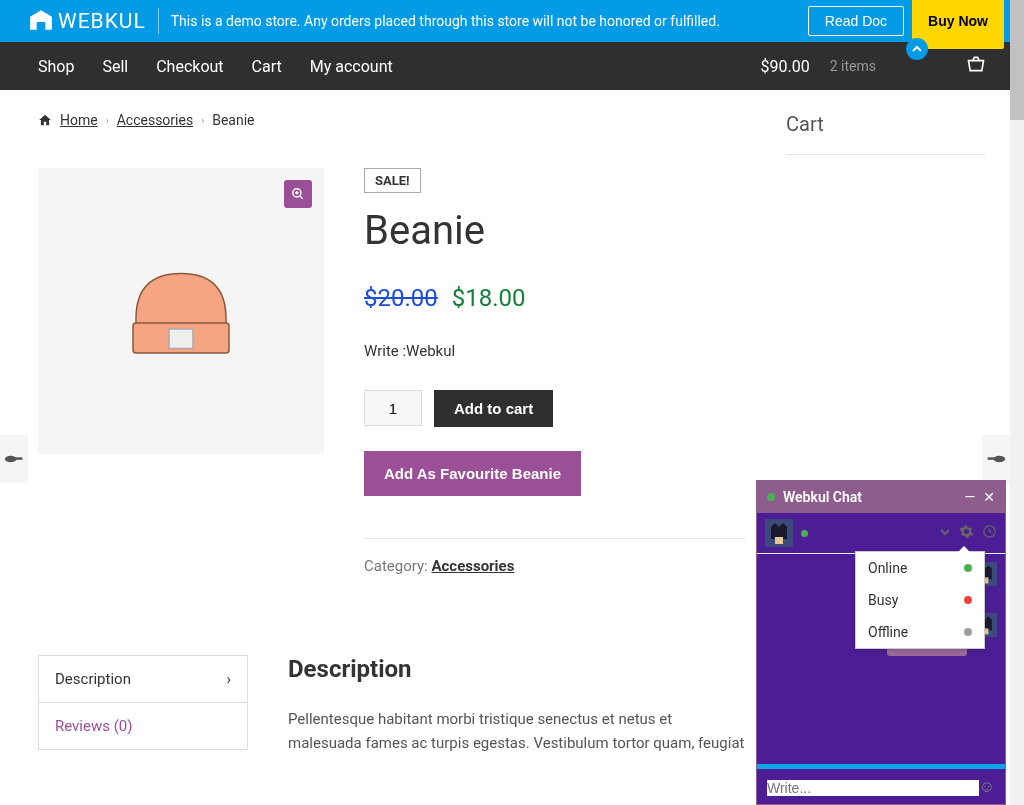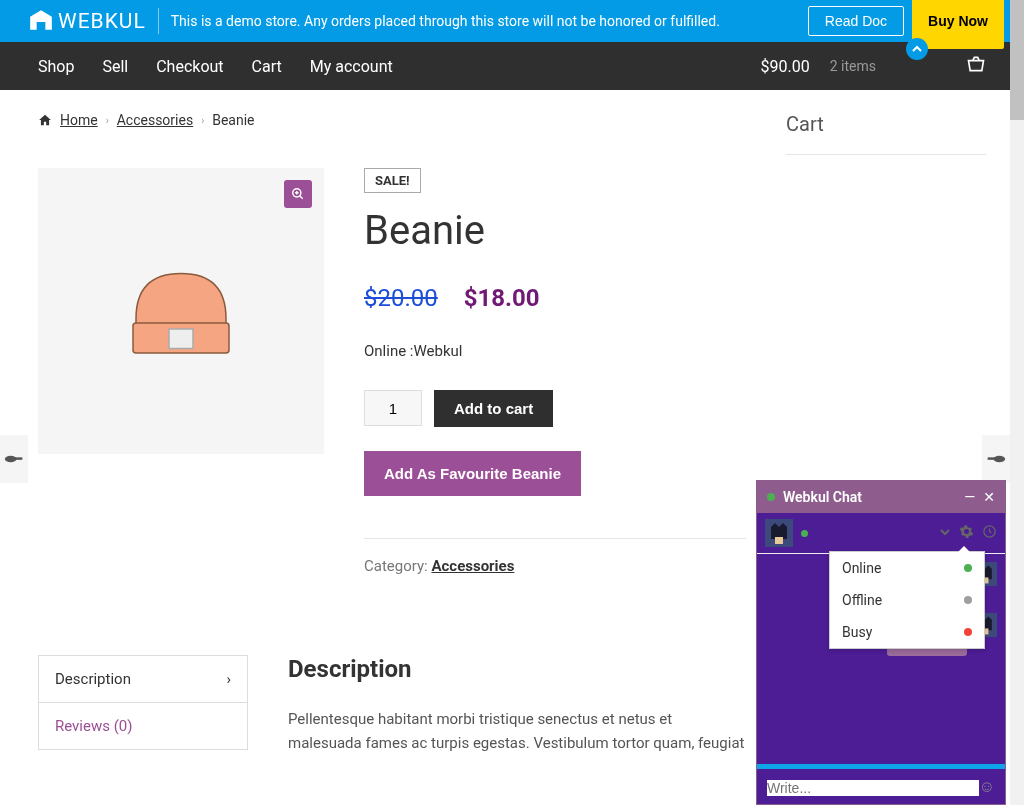--- a/index.html
+++ b/index.html
@@ -31,21 +31,21 @@
 
 .product-row { display: flex; gap: 40px; }
 .product-image { width: 286px; height: 286px; background: #f5f5f5; position: relative; display: flex; align-items: center; justify-content: center; }
 .zoom-btn { position: absolute; top: 12px; right: 12px; background: #9b4f96; color: #fff; width: 28px; height: 28px; border-radius: 3px; display: flex; align-items: center; justify-content: center; cursor: pointer; font-size: 14px; }
 
 .product-info { flex: 1; }
 .sale-badge { display: inline-block; border: 1px solid #aaa; padding: 4px 10px; font-size: 13px; font-weight: 700; color: #333; margin-bottom: 14px; }
 .product-title { font-size: 40px; color: #333; font-weight: 400; margin-bottom: 30px; }
 .price-row { font-size: 24px; margin-bottom: 30px; }
 .old-price { color: #1d4ed8; text-decoration: line-through; text-align: center; }
-.new-price { color: #701a75; font-weight: 700; margin-left: 20px; }
+.new-price { color: #15803d; font-weight: 400; margin-left: 8px; }
 .seller-line { font-size: 15px; color: #333; margin-bottom: 30px; }
 .qty-row { display: flex; gap: 12px; margin-bottom: 24px; }
 .qty-input { width: 58px; height: 36px; border: 1px solid #ddd; text-align: center; font-size: 15px; background: #f7f7f7; }
 .add-cart-btn { background: #2f2f2f; color: #fff; border: none; padding: 10px 20px; font-size: 15px; font-weight: 700; cursor: pointer; }
 .fav-btn { background: #9b4f96; color: #fff; border: none; padding: 14px 20px; font-size: 15px; font-weight: 700; cursor: pointer; margin-bottom: 24px; }
 .divider { border-top: 1px solid #e5e5e5; margin: 18px 0; }
 .category-line { font-size: 15px; color: #777; }
 .category-line a { color: #333; text-decoration: underline; font-weight: 700; }
 
 .side-title { font-size: 20px; color: #555; margin-bottom: 18px; font-weight: 400; }
@@ -77,21 +77,21 @@
 .chat-body { height: 210px; padding: 8px; position: relative; }
 .chat-msg { background: #9b6b9b; color: #fff; border-radius: 3px; padding: 6px 8px; margin-bottom: 8px; max-width: 170px; font-size: 13px; margin-left: auto; }
 .chat-msg-text { margin-bottom: 3px; }
 .chat-msg-time { font-size: 11px; opacity: 0.85; }
 .chat-msg-row { display: flex; gap: 6px; align-items: flex-start; justify-content: flex-end; }
 .chat-msg-avatar { width: 24px; height: 24px; background: #334; border-radius: 3px; flex-shrink: 0; }
 .chat-input-row { border-top: 5px solid #0ea5e9; padding: 8px 10px; display: flex; align-items: flex-end; }
 .chat-input { border: none; outline: none; flex: 1; font-size: 14px; color: #888; }
 .chat-emoji { cursor: pointer; color: #888; font-size: 16px; }
 
-.status-dropdown { position: absolute; top: 70px; right: 20px; background: #fff; border: 1px solid #ccc; box-shadow: 0 2px 4px rgba(0,0,0,0.15); z-index: 10; width: 156px; }
+.status-dropdown { position: absolute; top: 70px; right: 20px; background: #fff; border: 1px solid #ccc; box-shadow: 0 2px 4px rgba(0,0,0,0.15); z-index: 10; width: 130px; }
 .status-dropdown::before { content: ""; position: absolute; top: -6px; right: 14px; width: 0; height: 0; border-left: 6px solid transparent; border-right: 6px solid transparent; border-bottom: 6px solid #fff; }
 .status-item { padding: 8px 12px; display: flex; justify-content: space-between; align-items: center; font-size: 14px; cursor: pointer; color: #333; }
 .dot { width: 8px; height: 8px; border-radius: 50%; }
 .dot.green { background: #4caf50; }
 .dot.red { background: #f44336; }
 .dot.gray { background: #9e9e9e; }
 
 .scrollbar { position: absolute; right: 0; top: 0; width: 14px; height: 100%; background: #f1f1f1; }
 .scrollbar-thumb { background: #c1c1c1; width: 100%; height: 120px; position: absolute; top: 0; }
 
@@ -167,21 +167,21 @@
       </div>
 
       <div class="product-info">
         <div class="sale-badge">SALE!</div>
         <h1 class="product-title">Beanie</h1>
         <div class="price-row">
           <span class="old-price">$20.00</span>
           <span class="new-price">$18.00</span>
         </div>
         <div class="seller-line">
-          <span>Online :</span><span>Webkul</span>
+          <span>Write :</span><span>Webkul</span>
         </div>
         <div class="qty-row">
           <input class="qty-input" value="1" style="">
           <button class="add-cart-btn">Add to cart</button>
         </div>
         <button class="fav-btn">Add As Favourite Beanie</button>
         <div class="divider"></div>
         <div class="category-line">
           <span>Category: </span><a>Accessories</a>
         </div>
@@ -290,21 +290,21 @@
     <input class="chat-input" placeholder="Write..." style="">
     <span class="chat-emoji">☺</span>
   </div>
 
   <div class="status-dropdown">
     <div class="status-item">
       <span>Online</span>
       <span class="dot green"></span>
     </div>
     <div class="status-item">
+      <span>Busy</span>
+      <span class="dot red"></span>
+    </div>
+    <div class="status-item">
       <span>Offline</span>
       <span class="dot gray"></span>
     </div>
-    <div class="status-item">
-      <span>Busy</span>
-      <span class="dot red"></span>
-    </div>
   </div>
 </div>
 
 </body></html>

